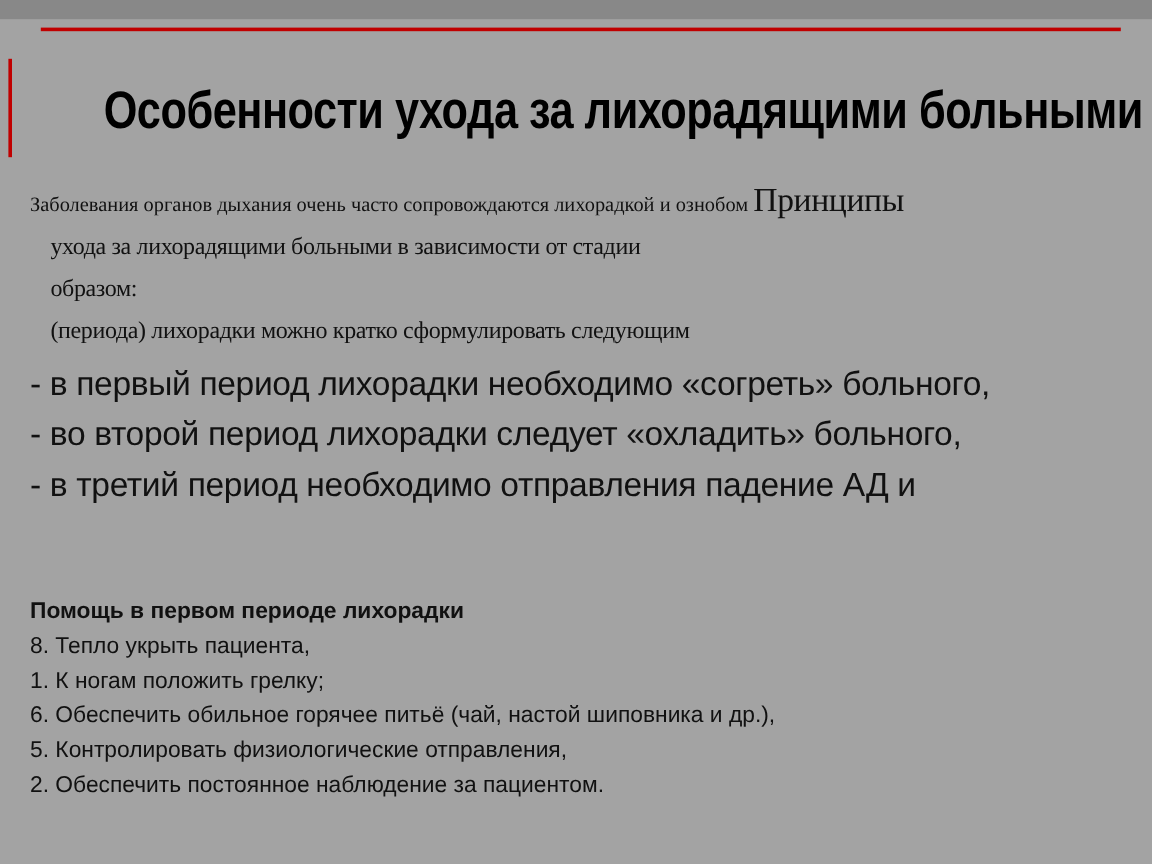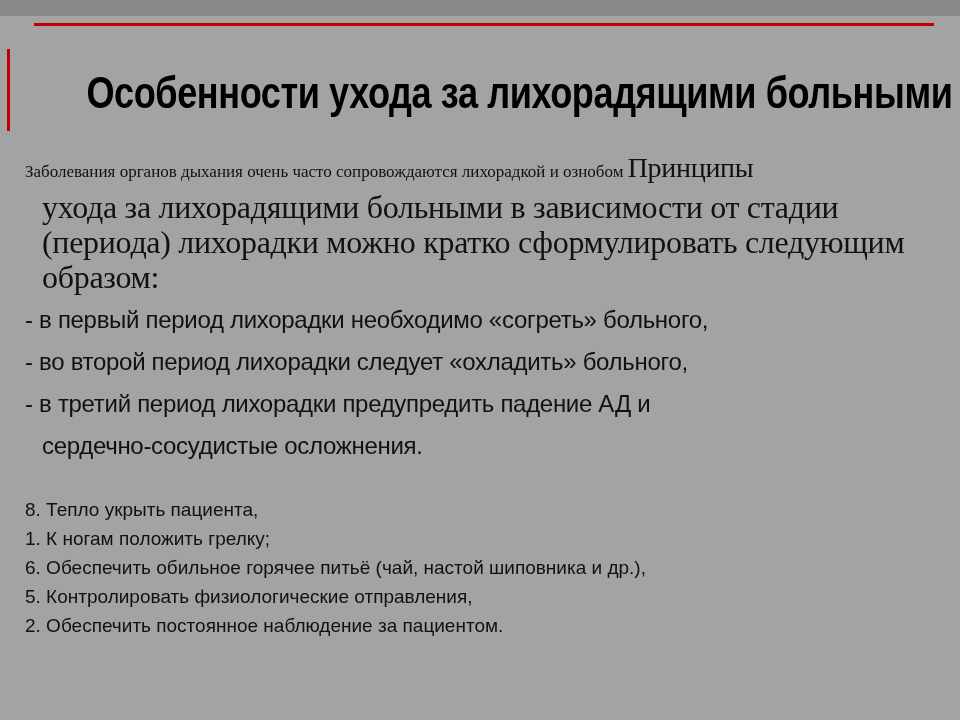--- a/index.html
+++ b/index.html
@@ -40,31 +40,31 @@
   }
   .intro-line1 {
     font-size:17px; line-height:36px;
     white-space:nowrap;
   }
   .intro-line1 .lead {
     font-size:28px;
     letter-spacing:-0.3px;
   }
   .big {
-    font-size:32px;
+    font-size:20px;
     letter-spacing:-0.3px;
     line-height:35px;
     white-space:nowrap;
   }
   .intro-rest { margin-left:17px; }
   .bullets {
     position:absolute; left:25px; top:287px; right:10px;
   }
   .b-line {
-    font-size:24px;
+    font-size:28px;
     letter-spacing:-0.3px;
     line-height:34px;
     margin-bottom:8px;
     white-space:nowrap;
   }
   .b-line.cont { padding-left:17px; }
   .help {
     position:absolute; left:25px; top:479px; right:10px;
     font-size:19px; line-height:29px;
   }
@@ -80,33 +80,33 @@
   <div class="accent-left"></div>
 
   <div class="title">Особенности ухода за лихорадящими больными</div>
 
   <div class="intro">
     <div class="intro-line1">
       <span>Заболевания органов дыхания очень часто сопровождаются лихорадкой и ознобом </span><span class="lead">Принципы</span>
     </div>
     <div class="intro-rest">
       <div class="big">ухода за лихорадящими больными в зависимости от стадии</div>
+      <div class="big">образом:</div>
       <div class="big">(периода) лихорадки можно кратко сформулировать следующим</div>
-      <div class="big">образом:</div>
     </div>
   </div>
 
   <div class="bullets">
     <div class="b-line">- в первый период лихорадки необходимо «согреть» больного,</div>
     <div class="b-line">- во второй период лихорадки следует «охладить» больного,</div>
-    <div class="b-line">- в третий период лихорадки предупредить падение АД и</div>
-    <div class="b-line cont">сердечно-сосудистые осложнения.</div>
+    <div class="b-line">- в третий период необходимо отправления падение АД и</div>
   </div>
 
   <div class="help">
+    <div class="heading">Помощь в первом периоде лихорадки</div>
     <div>8. Тепло укрыть пациента,</div>
     <div>1. К ногам положить грелку;</div>
     <div>6. Обеспечить обильное горячее питьё (чай, настой шиповника и др.),</div>
     <div>5. Контролировать физиологические отправления,</div>
     <div>2. Обеспечить постоянное наблюдение за пациентом.</div>
   </div>
 
 </div>
 
 </body></html>

